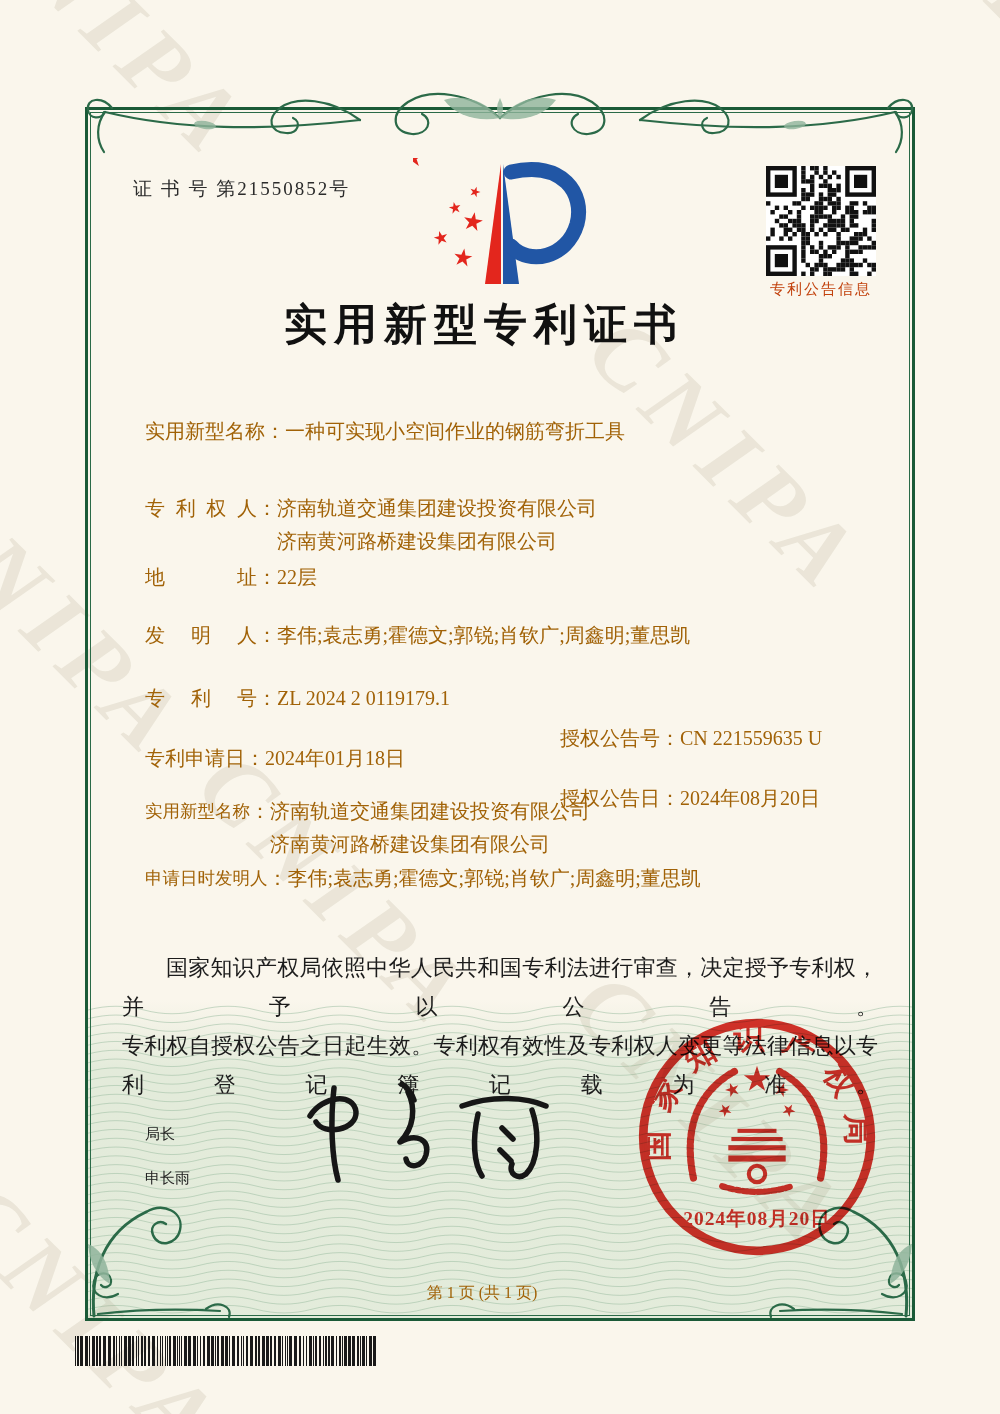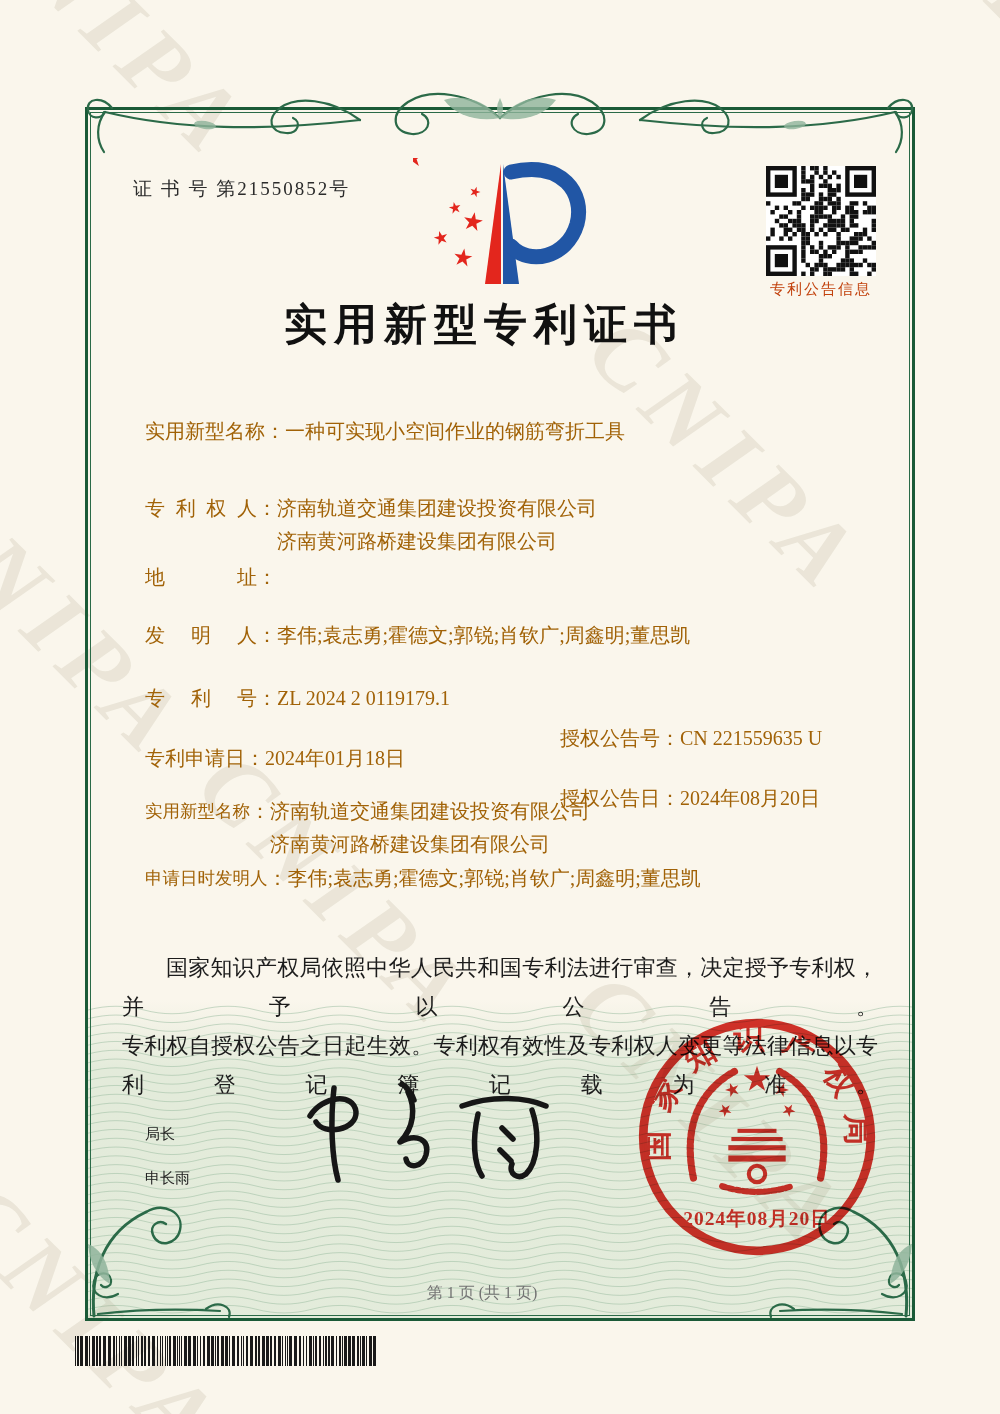--- a/index.html
+++ b/index.html
@@ -35,21 +35,21 @@
   .row .val{display:inline-block;vertical-align:top;max-width:600px;}
   .row.r{left:560px;margin-top:40px;}
   .row.r .val{max-width:220px;}
   .legal{left:122px;width:756px;font-size:22px;line-height:39px;color:#1c1c1c;}
   .legal div{text-align:justify;text-align-last:justify;}
   .legal .l1{text-indent:2em;}
   #signer{left:145px;top:1112px;font-family:"Liberation Sans","DejaVu Sans",sans-serif;
           font-size:15px;color:#222;line-height:44px;}
   #signature{left:282px;top:1072px;}
   #seal{left:634px;top:1014px;opacity:.94;mix-blend-mode:multiply;z-index:3;}
-  #footer{left:85px;top:1283px;width:794px;text-align:center;font-size:16px;color:#737373;}
+  #footer{left:85px;top:1283px;width:794px;text-align:center;font-size:16px;color:#a16207;}
   #barcode{left:75px;top:1336px;}
 </style>
 </head>
 <body>
 
 <div class="page">
 
   <div class="layer tint"></div>
   <svg id="waves" class="layer" width="824" height="314" viewBox="0 0 824 314">
       <path d="M0 6 c19,-5 37,-5 56,0 c19,5 37,5 56,0 c19,-5 37,-5 56,0 c19,5 37,5 56,0 c19,-5 37,-5 56,0 c19,5 37,5 56,0 c19,-5 37,-5 56,0 c19,5 37,5 56,0 c19,-5 37,-5 56,0 c19,5 37,5 56,0 c19,-5 37,-5 56,0 c19,5 37,5 56,0 c19,-5 37,-5 56,0 c19,5 37,5 56,0 c19,-5 37,-5 56,0 c19,5 37,5 56,0" fill="none" stroke="#9cbda2" stroke-width="1" opacity="0.55"></path>
@@ -399,20 +399,21 @@
     <span class="lab">专利权人</span><span class="colon">：</span>
     <span class="val">
       <div>济南轨道交通集团建设投资有限公司</div>
       <div>济南黄河路桥建设集团有限公司</div>
     </span>
   </div>
 
   <div class="row" style="top:561px">
     <span class="lab">地址</span><span class="colon">：</span>
     <span class="val">
+      <div>22层</div>
     </span>
   </div>
 
   <div class="row" style="top:619px">
     <span class="lab">发明人</span><span class="colon">：</span>
     <span class="val">李伟;袁志勇;霍德文;郭锐;肖钦广;周鑫明;董思凯</span>
   </div>
 
   <div class="row" style="top:682px">
     <span class="lab">专利号</span><span class="colon">：</span>

